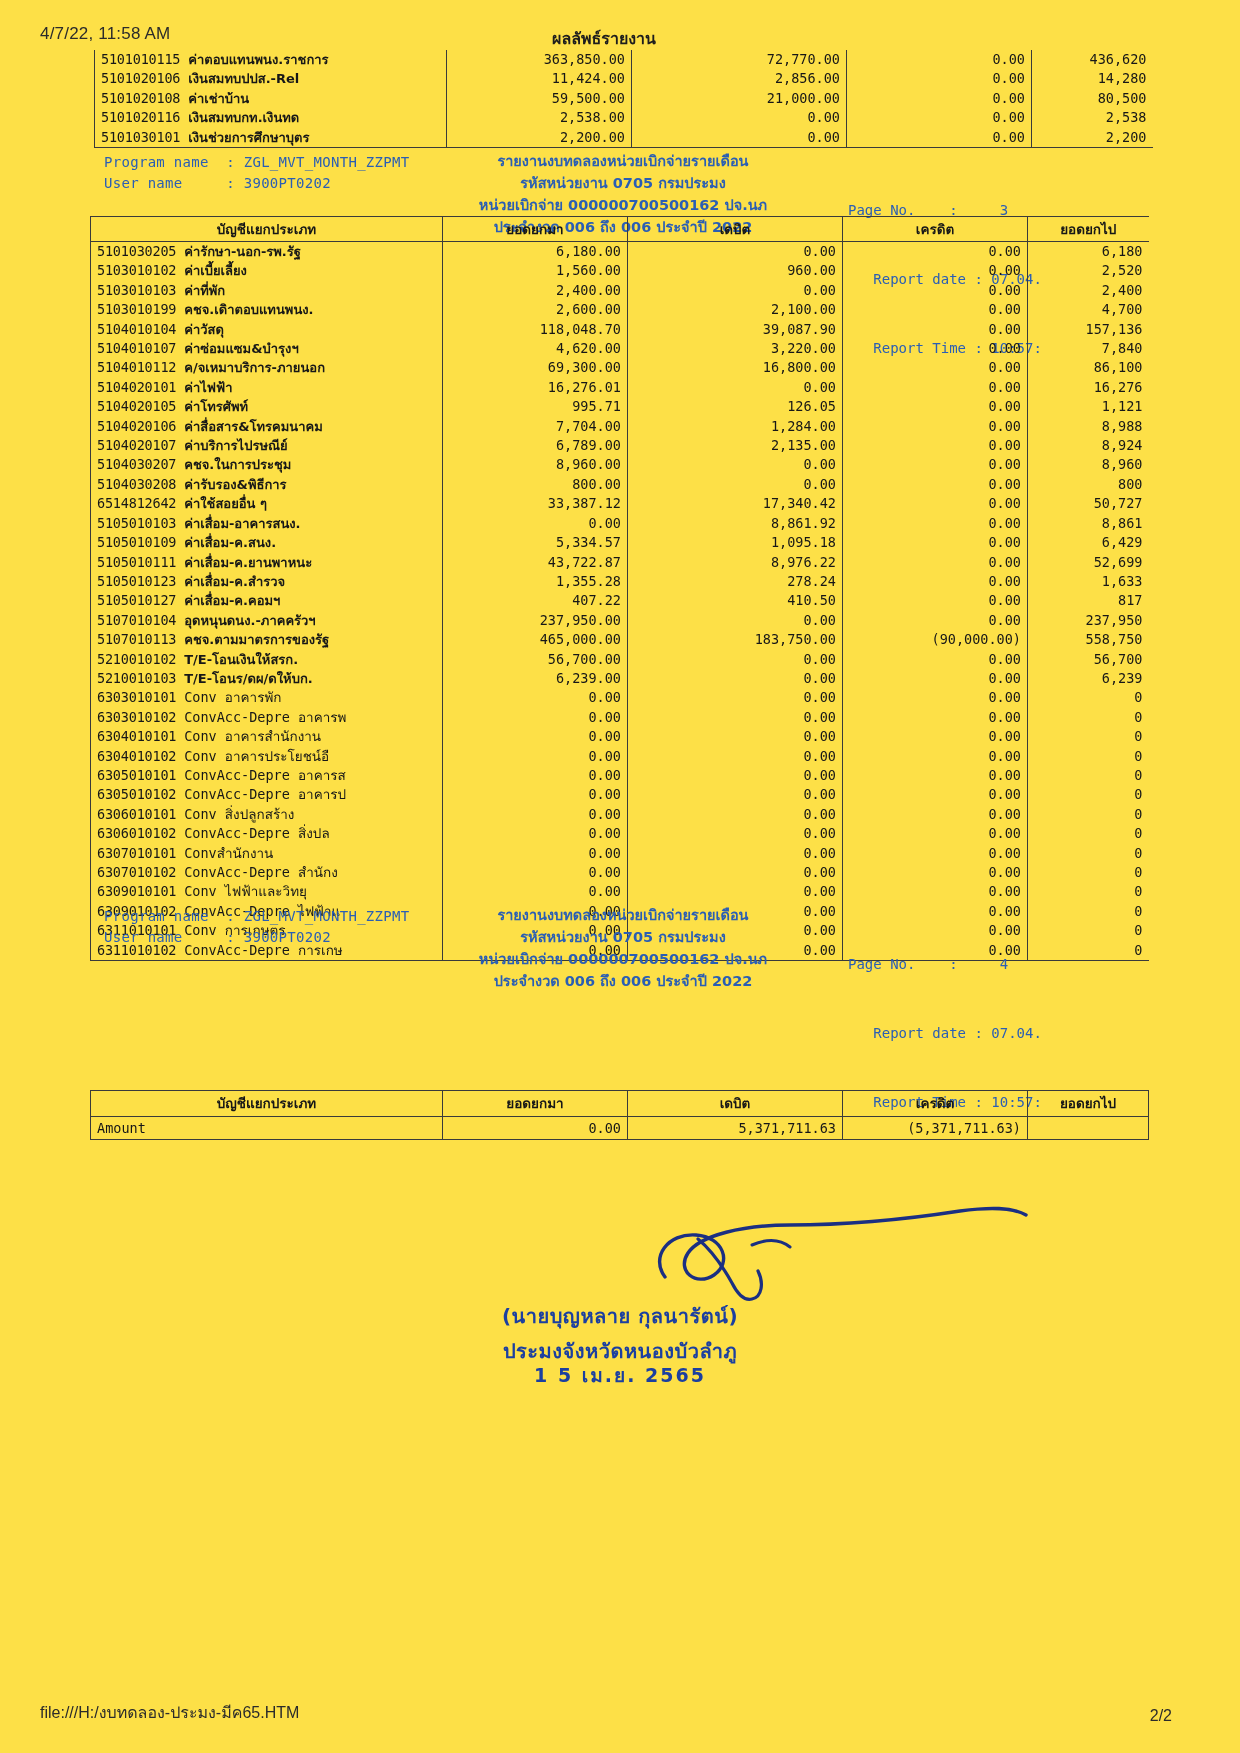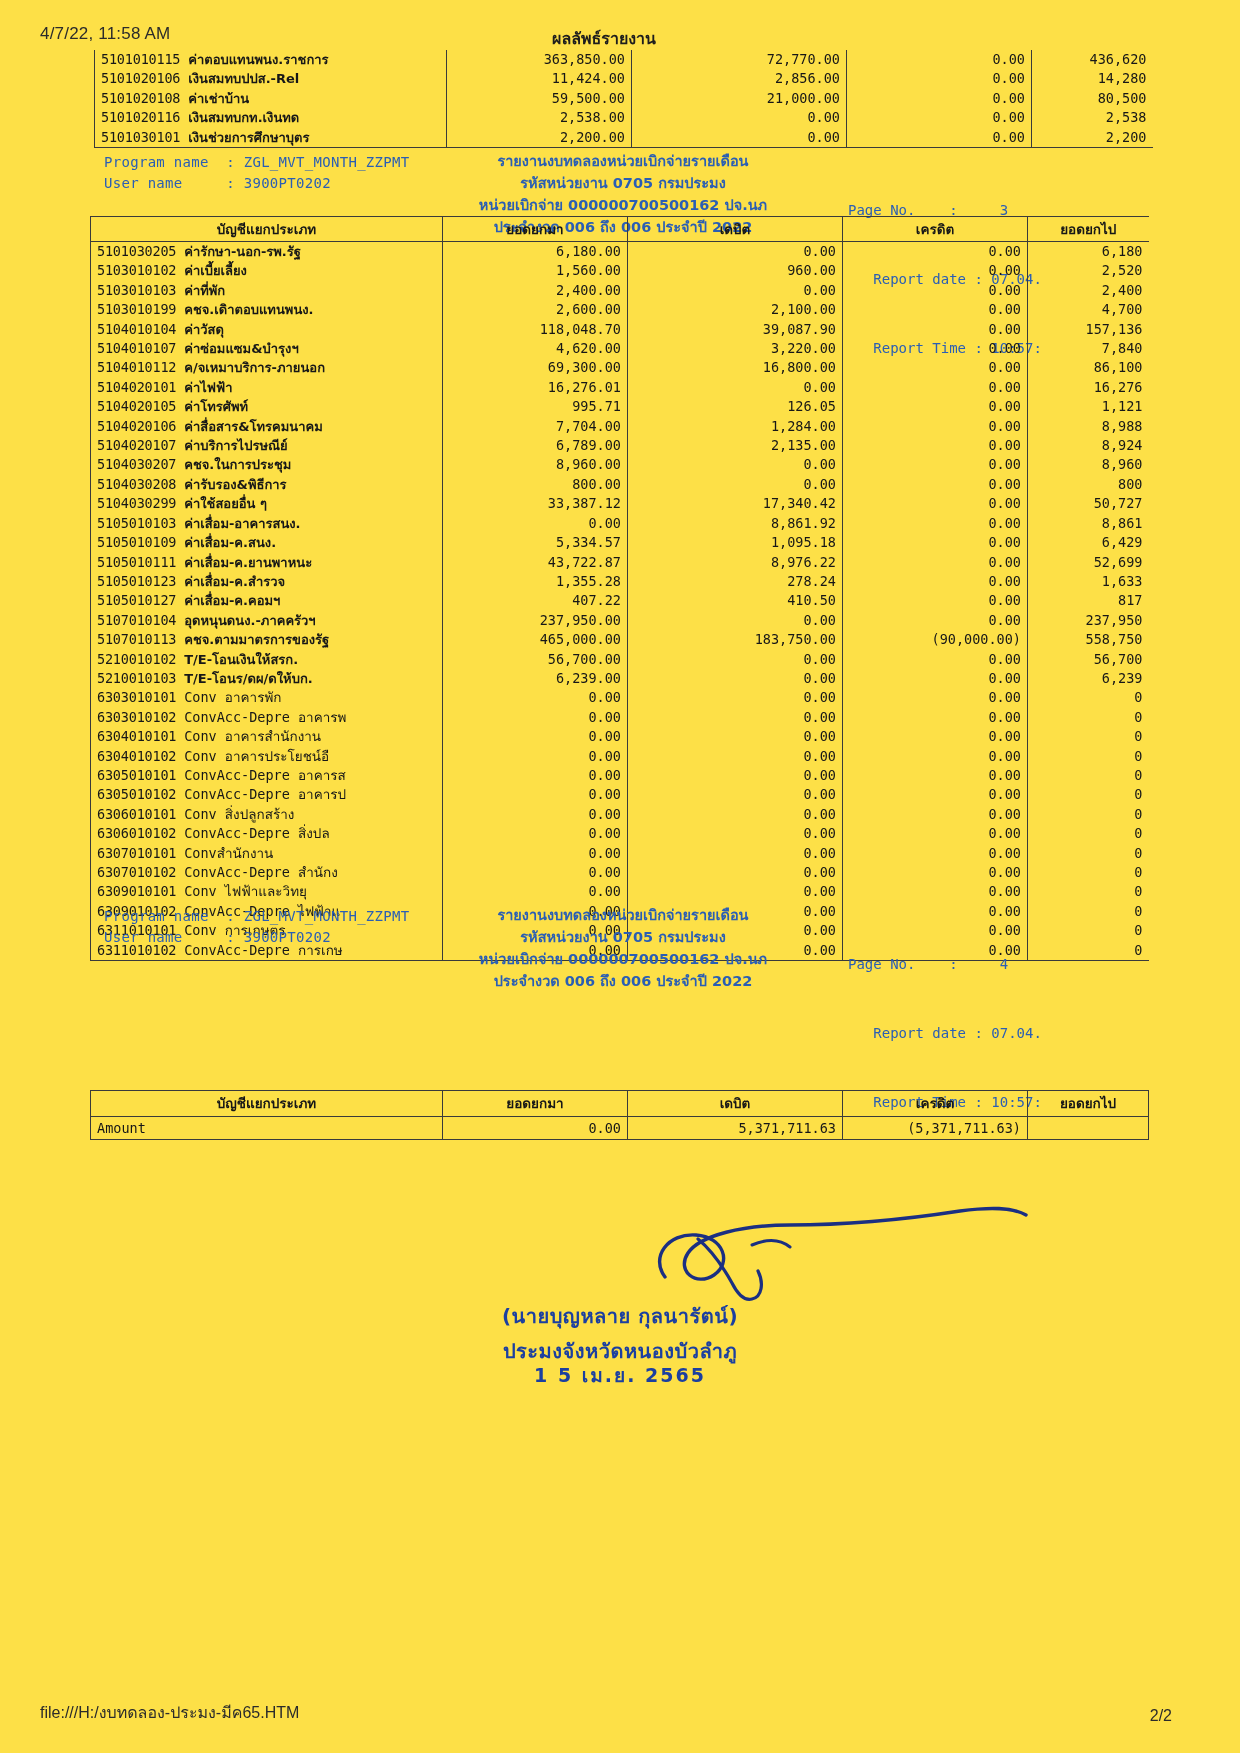--- a/index.html
+++ b/index.html
@@ -248,21 +248,21 @@
           <td class="num">8,960</td>
         </tr>
         <tr>
           <td class="acct"><span class="code">5104030208  </span><span class="nm">ค่ารับรอง&amp;พิธีการ</span></td>
           <td class="num">800.00</td>
           <td class="num">0.00</td>
           <td class="num">0.00</td>
           <td class="num">800</td>
         </tr>
         <tr>
-          <td class="acct"><span class="code">5104030299  </span><span class="nm">ค่าใช้สอยอื่น ๆ</span></td>
+          <td class="acct"><span class="code">6514812642  </span><span class="nm">ค่าใช้สอยอื่น ๆ</span></td>
           <td class="num">33,387.12</td>
           <td class="num">17,340.42</td>
           <td class="num">0.00</td>
           <td class="num">50,727</td>
         </tr>
         <tr>
           <td class="acct"><span class="code">5105010103  </span><span class="nm">ค่าเสื่อม-อาคารสนง.</span></td>
           <td class="num">0.00</td>
           <td class="num">8,861.92</td>
           <td class="num">0.00</td>

